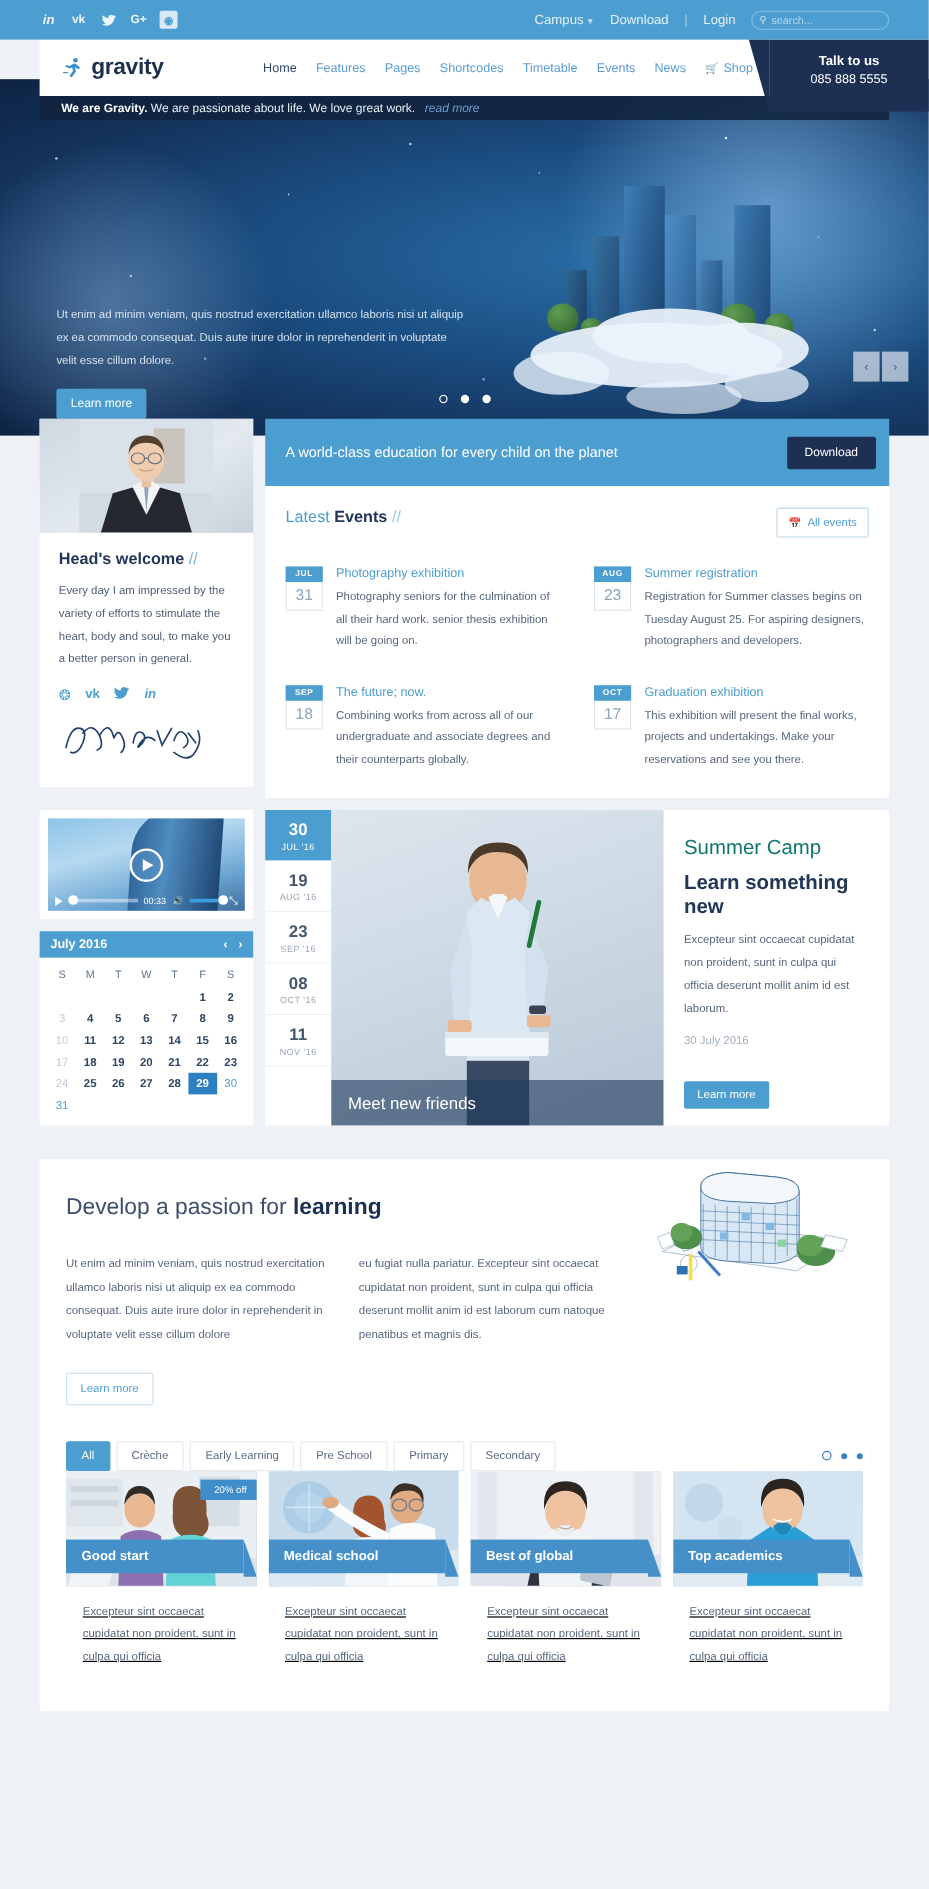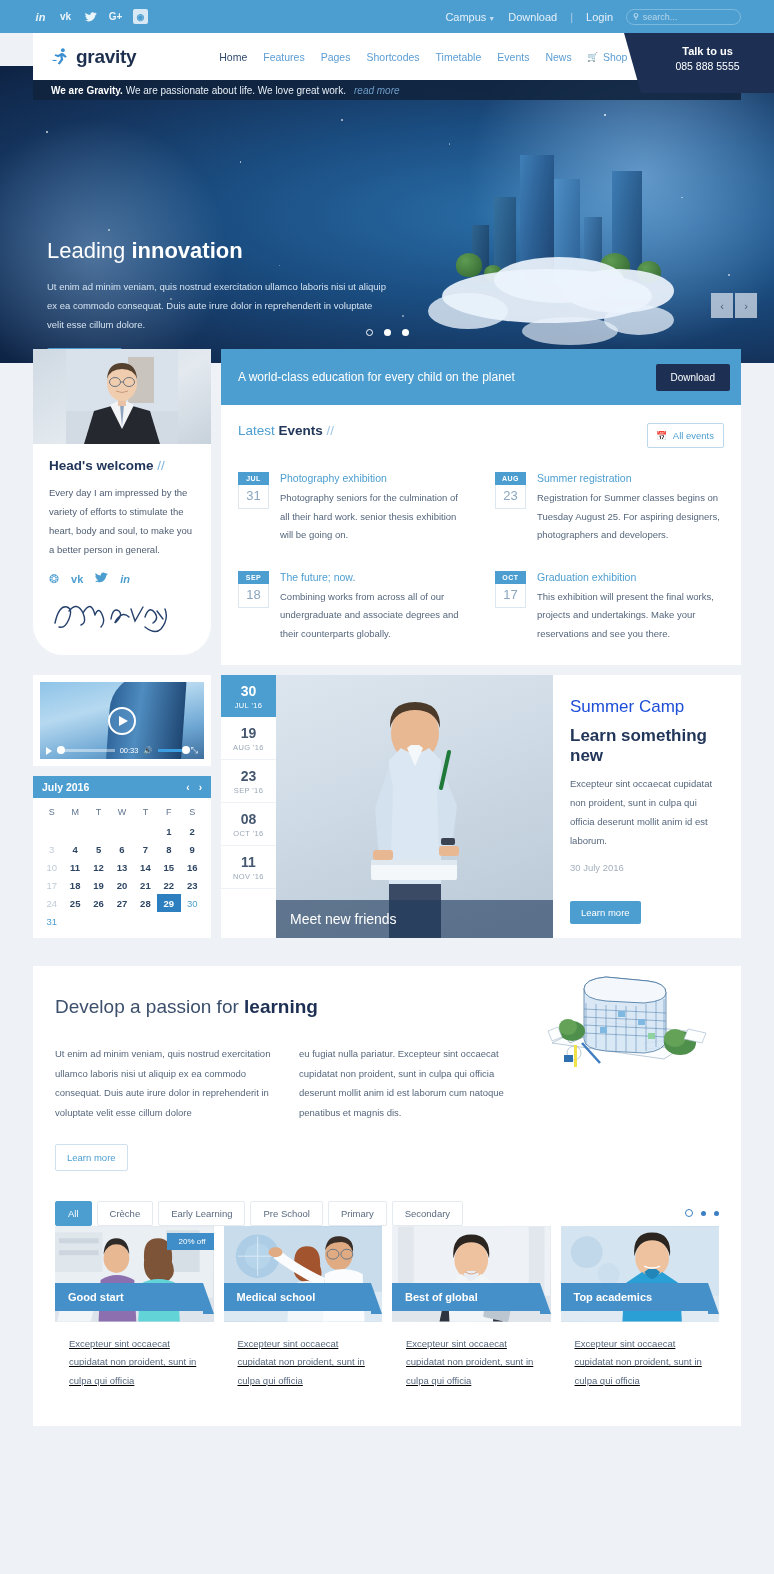--- a/index.html
+++ b/index.html
@@ -136,21 +136,21 @@
     color: #4a5f7d; font-size: 11px;
     display: flex; align-items: center; justify-content: center; cursor: pointer;
   }
 
   
   .page { padding: 0 33px; position: relative; z-index: 10; }
   .row { display: flex; gap: 10px; }
 
   
   .col-left { width: 178px; flex: 0 0 178px; }
-  .head-card { background: #fff; margin-top: -14px; border-radius: 30px; }
+  .head-card { background: #fff; margin-top: -14px; }
   .head-photo {
     height: 95px; position: relative; overflow: hidden;
     background: linear-gradient(150deg, #cfd9e2 0%, #e3e9ef 55%, #c8d2dc 100%);
   }
   .face { position: absolute; left: 50%; transform: translateX(-50%); }
   .head-body { padding: 14px 16px 18px; }
   .head-title { font-size: 13.5px; color: #22365a; font-weight: bold; }
   .head-title .sl { color: #7fb4dd; font-weight: normal; }
   .head-text { margin-top: 10px; font-size: 9.5px; color: #4e5d72; line-height: 2.0; }
   .head-soc { margin-top: 13px; display: flex; gap: 12px; align-items: center; color: #4d9ed0; font-size: 12px; }
@@ -265,21 +265,21 @@
     background: linear-gradient(160deg, #dde6ee 0%, #cfdbe6 40%, #b9c8d6 100%);
   }
   .student { position: absolute; left: 50%; transform: translateX(-50%); bottom: 0; }
   .camp-cap {
     position: absolute; left: 0; right: 0; bottom: 0; height: 38px;
     background: rgba(33,58,92,.62);
     display: flex; align-items: center; padding-left: 14px;
     color: #fff; font-size: 14px;
   }
   .camp-info { width: 188px; flex: 0 0 188px; padding: 22px 17px 0; position: relative; }
-  .camp-title { font-size: 17px; color: #1d4ed8; }
+  .camp-title { font-size: 17px; color: #0f766e; }
   .camp-sub { font-size: 17px; color: #22365a; font-weight: bold; margin-top: 9px; }
   .camp-text { font-size: 9.5px; color: #56677d; line-height: 2.0; margin-top: 8px; }
   .camp-date { font-size: 9.5px; color: #a4b0be; margin-top: 12px; }
   .btn-learn2 {
     position: absolute; left: 17px; bottom: 14px;
     background: #4d9ed0; color: #fff; font-size: 9.5px;
     padding: 6px 11px; border: none; border-radius: 2px; cursor: pointer;
     font-family: "Liberation Sans", sans-serif;
   }
 
@@ -423,21 +423,20 @@
     <div class="tree" style="left:60px;bottom:70px;width:18px;height:16px;"></div>
     <div class="cloud" style="left:18px;bottom:28px;width:210px;height:54px;"></div>
     <div class="cloud" style="left:70px;bottom:48px;width:130px;height:46px;"></div>
     <div class="cloud" style="left:140px;bottom:38px;width:110px;height:44px;"></div>
     <div class="cloud" style="left:4px;bottom:22px;width:80px;height:36px;opacity:.85"></div>
     <div class="cloud" style="left:180px;bottom:16px;width:70px;height:30px;opacity:.8"></div>
     <div class="cloud" style="left:98px;bottom:6px;width:96px;height:28px;opacity:.7"></div>
   </div>
 
   <div class="hero-copy">
-    <h1 class="hero-title"><span>Leading </span><b>innovation</b></h1>
     <div class="hero-text">Ut enim ad minim veniam, quis nostrud exercitation ullamco laboris nisi ut aliquip ex ea commodo consequat. Duis aute irure dolor in reprehenderit in voluptate velit esse cillum dolore.</div>
     <button class="btn-learn">Learn more</button>
   </div>
 
   <div class="dots">
     <span class="dot ring"></span>
     <span class="dot"></span>
     <span class="dot"></span>
   </div>
   <div class="arrows">

